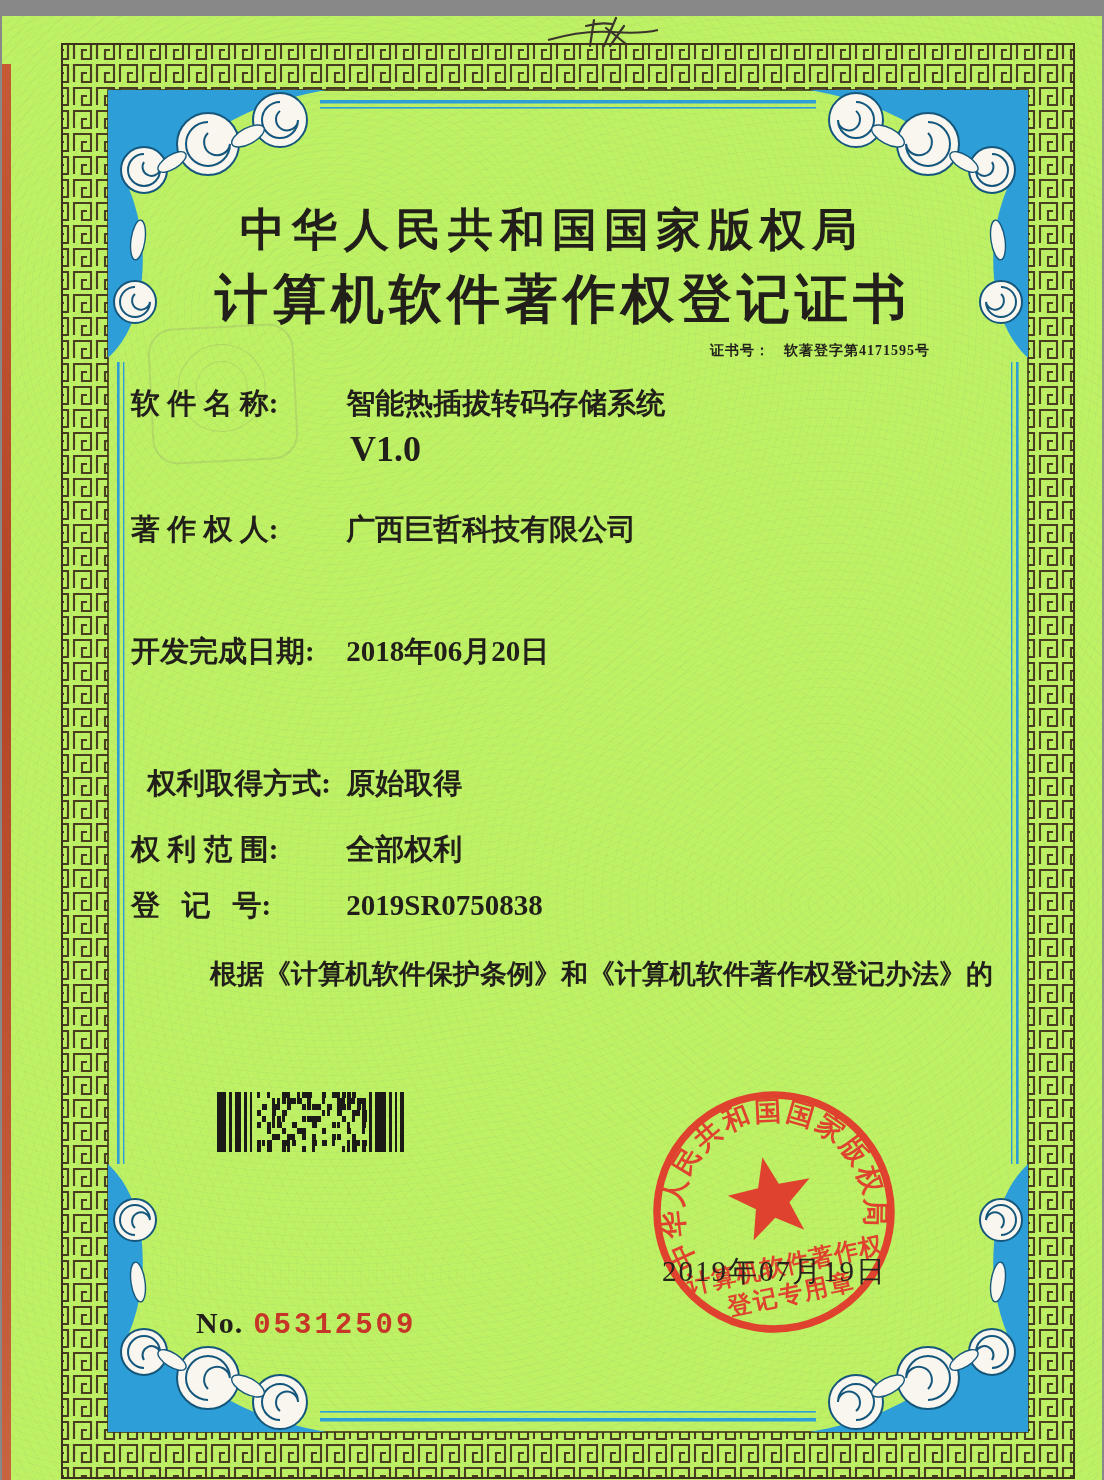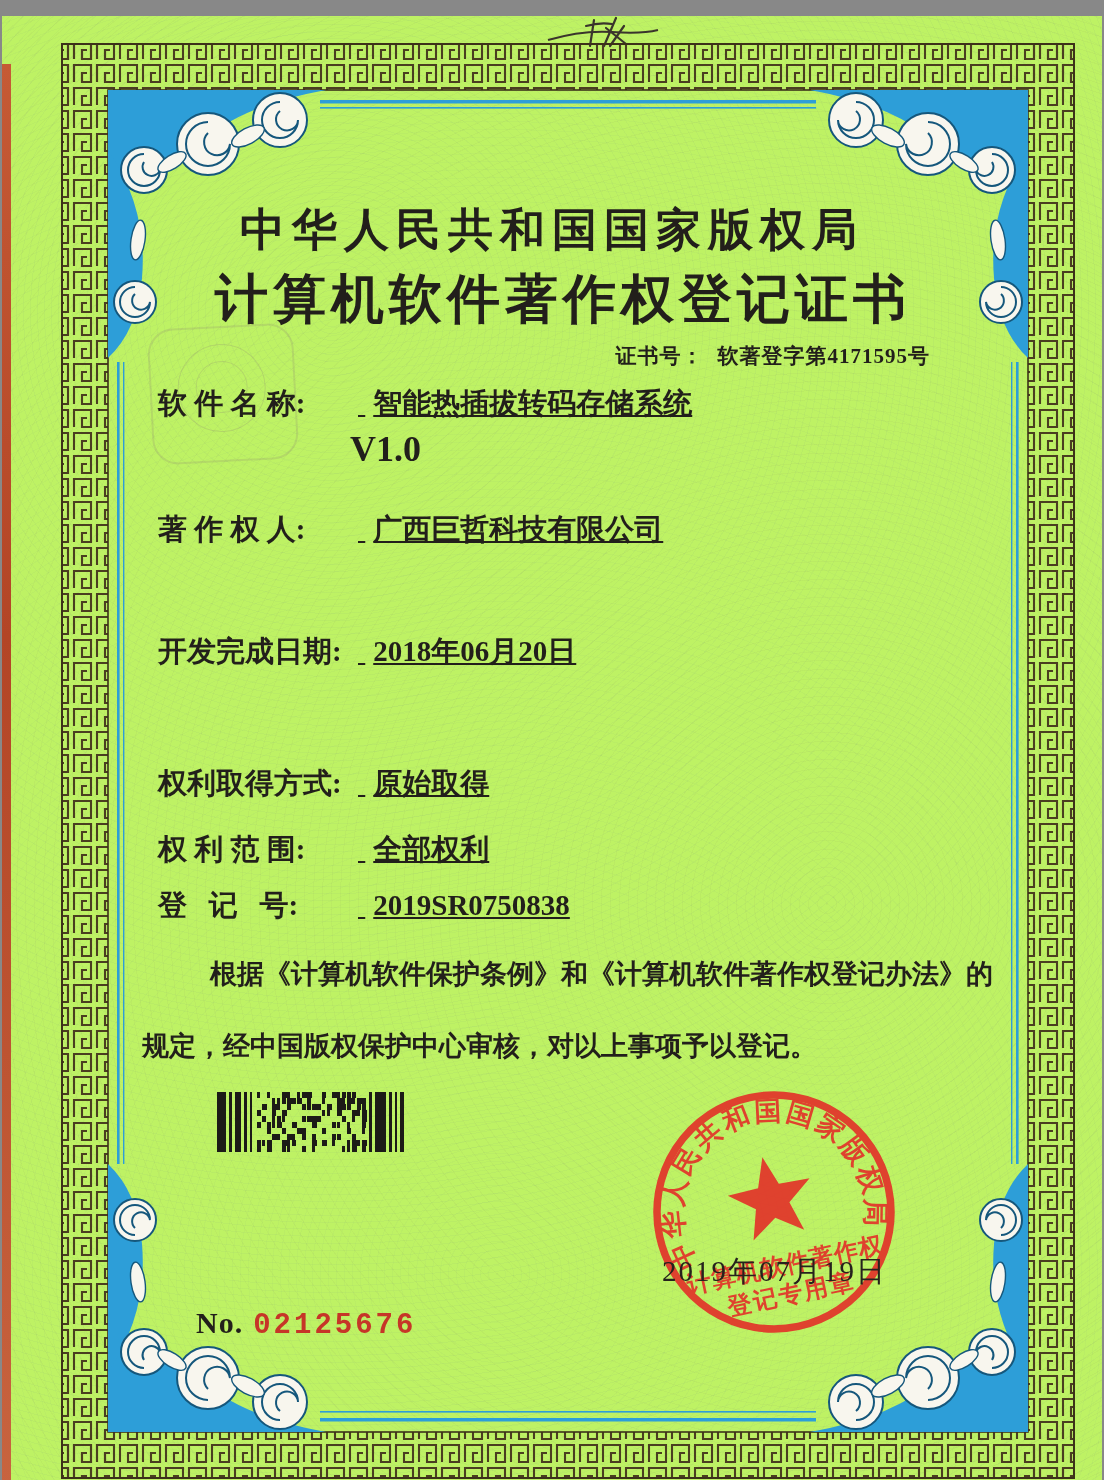--- a/index.html
+++ b/index.html
@@ -26,35 +26,35 @@
   .edge-strip-left{left:0;top:48px;width:9px;height:1432px;
     background:linear-gradient(180deg,#c55a35,#b34526 40%,#c8643f);}
   .edge-strip-bottom{left:0;top:1470px;width:872px;height:10px;background:#5ea6d6;}
   
   svg.frame{position:absolute;left:0;top:0;}
   
   .authority{left:0;top:184px;width:100%;text-align:center;
     font-size:45px;font-weight:bold;letter-spacing:7px;white-space:nowrap;}
   .cert-title{left:0;top:248px;width:100%;text-align:center;
     font-size:53px;font-weight:bold;letter-spacing:5px;white-space:nowrap;padding-left:11px;}
-  .cert-no{top:326px;right:172px;font-size:21px;font-weight:bold;letter-spacing:1px;}
+  .cert-no{top:326px;right:172px;font-size:14px;font-weight:bold;letter-spacing:1px;}
   .cert-no .v{margin-left:14px;}
   
   .watermark{left:148px;top:310px;width:142px;height:132px;
     border:2px solid rgba(140,132,112,.40);border-radius:26px;opacity:.55;transform:rotate(-3deg);}
   .watermark .c1{position:absolute;left:26px;top:16px;width:86px;height:86px;border:1.5px solid rgba(140,132,112,.45);border-radius:50%;}
   .watermark .c2{position:absolute;left:44px;top:33px;width:50px;height:50px;border:1.5px solid rgba(140,132,112,.40);border-radius:50%;}
   
-  .row{left:156px;font-size:29px;font-weight:bold;white-space:nowrap;text-decoration:underline;}
+  .row{left:129px;font-size:29px;font-weight:bold;white-space:nowrap;}
   .row .lbl{display:inline-block;width:200px;white-space:pre;}
   .row .val{margin-left:8px;}
   .val2{left:348px;font-size:36px;font-weight:bold;}
   .r0{top:368px;} .r0b{top:412px;}
   .r1{top:494px;} .r2{top:616px;} .r3{top:682px;}
-  .r4{top:748px;} .r5{top:814px;} .r6{top:870px;}
+  .r4{top:748px;text-align:right;} .r5{top:814px;} .r6{top:870px;}
   
   .st{left:140px;width:850px;font-size:27px;font-weight:bold;white-space:nowrap;}
   .st1{top:940px;padding-left:68px;}
   .st2{top:1012px;}
   
   .barcode{left:215px;top:1076px;}
   
   .sealwrap{left:618px;top:1042px;width:308px;height:308px;}
   
   .issue-date{left:660px;top:1236px;font-size:29px;font-weight:normal;letter-spacing:2px;color:#26221d;}
@@ -153,21 +153,20 @@
   <div class="abs row r5">
     <span class="lbl">权 利 范 围:</span>
     <span class="val">全部权利</span>
   </div>
   <div class="abs row r6">
     <span class="lbl">登   记   号:</span>
     <span class="val">2019SR0750838</span>
   </div>
 
   <div class="abs st st1">根据《计算机软件保护条例》和《计算机软件著作权登记办法》的</div>
-  <div class="abs st st2">规定，经中国版权保护中心审核，对以上事项予以登记。</div>
 
   <svg class="abs barcode" width="190" height="60">
     <rect x="0" y="0" width="9" height="60" fill="#1c1a17"></rect>
     <rect x="12" y="0" width="3" height="60" fill="#1c1a17"></rect>
     <rect x="18" y="0" width="6" height="60" fill="#1c1a17"></rect>
     <rect x="27" y="0" width="3" height="60" fill="#1c1a17"></rect>
     <rect x="33" y="0" width="2" height="60" fill="#1c1a17"></rect>
     <g id="bc-noise">
         <rect x="40" y="0" width="3" height="6" fill="#1c1a17"></rect>
         <rect x="40" y="18" width="4" height="6" fill="#1c1a17"></rect>
@@ -295,16 +294,16 @@
         <textPath href="#sealArc" startOffset="50%" text-anchor="middle">中华人民共和国国家版权局</textPath>
       </text>
       <polygon points="0,-56 -10.6,-26.6 -41.8,-25.6 -17.1,-6.4 -25.9,23.6 0,6 25.9,23.6 17.1,-6.4 41.8,-25.6 10.6,-26.6" fill="#e2352a"></polygon>
       <text x="0" y="62" text-anchor="middle" font-size="24" font-weight="bold" fill="#e2352a" font-family="'Liberation Serif','DejaVu Serif',serif" letter-spacing="1">计算机软件著作权</text>
       <text x="0" y="92" text-anchor="middle" font-size="24" font-weight="bold" fill="#e2352a" font-family="'Liberation Serif','DejaVu Serif',serif" letter-spacing="2">登记专用章</text>
     </g>
   </svg>
 
   <div class="abs issue-date">2019年07月19日</div>
   <div class="abs serial">
-    <span>No.</span><span class="num">02125676</span>
+    <span>No.</span><span class="num">05312509</span>
   </div>
 
 </div>
 
 </body></html>

